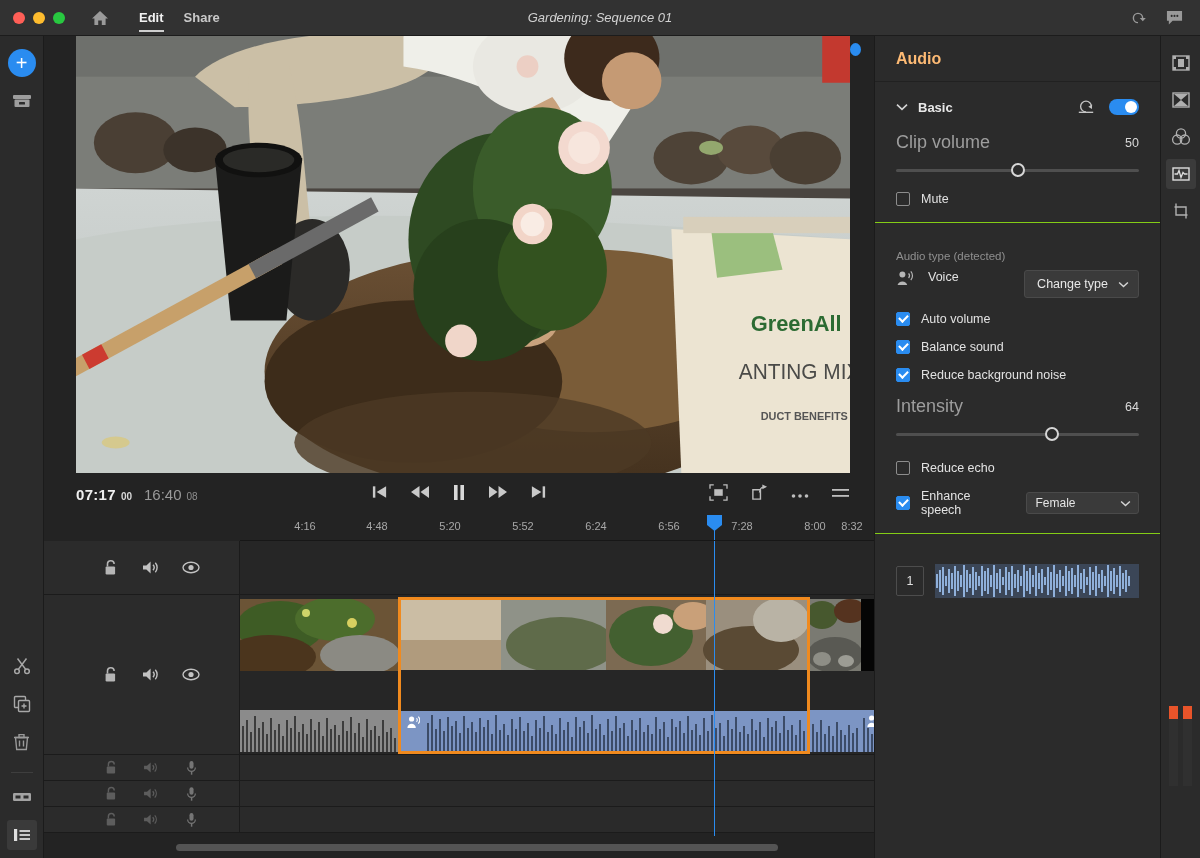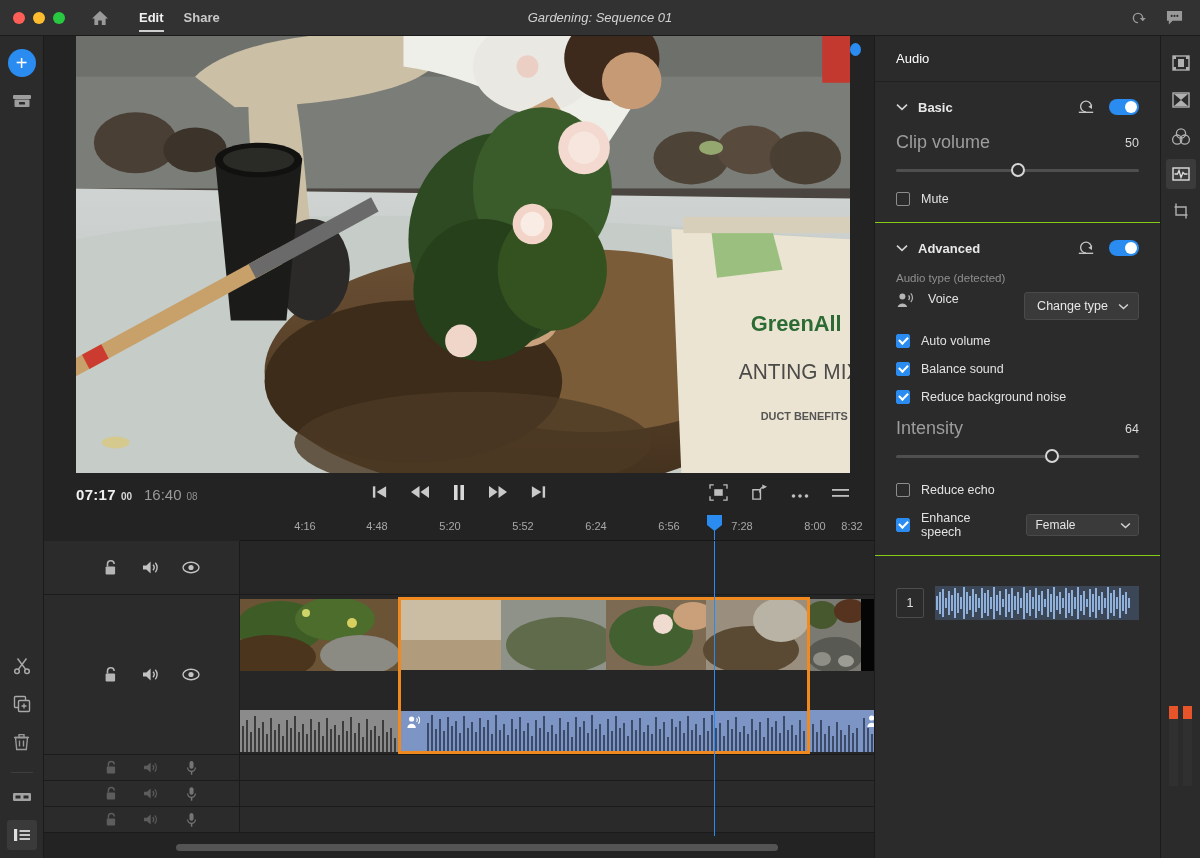--- a/index.html
+++ b/index.html
@@ -163,21 +163,21 @@
   .hscroll-track { margin-left: 132px; height: 7px; width: 602px; border-radius: 4px; background: #545454; }
 
   
   .rightpanel {
     width: 286px; min-width: 286px; background: #2b2b2b;
     border-left: 1px solid #1b1b1b; display: flex; flex-direction: column;
     overflow: hidden;
   }
   .rp-title {
     height: 46px; min-height: 46px; display: flex; align-items: center;
-    padding-left: 21px; color: #ffffff; font-size: 13px; font-weight: normal;
+    padding-left: 21px; color: #fdba74; font-size: 16px; font-weight: bold;
     border-bottom: 1px solid #212121;
   }
   .section { border-bottom: 1px solid #84cc16; padding: 14px 21px 16px; }
   .sec-head { display: flex; align-items: center; height: 22px; }
   .chev { width: 14px; margin-right: 8px; display: flex; align-items: center; cursor: pointer; }
   .sec-title { color: #e8e8e8; font-size: 13px; font-weight: bold; flex: 1; }
   .sec-tools { display: flex; align-items: center; gap: 14px; }
   .reset-icon { cursor: pointer; display: flex; }
   .toggle {
     width: 30px; height: 16px; border-radius: 8px; background: #2a8cf0;
@@ -951,40 +951,20 @@
           <div class="sknob" style="left:50%"></div>
         </div>
 
         <div class="check-row">
           <span class="cbox"></span>
           <span class="check-label">Mute</span>
         </div>
       </div>
 
       <div class="section">
-        <div class="sec-head">
-          <span class="chev">
-            <svg width="12" height="8" viewBox="0 0 12 8">
-                <path d="M1 1.6 L6 6.4 L11 1.6" fill="none" stroke="#d4d4d4" stroke-width="1.6"></path>
-              </svg>
-          </span>
-          <span class="sec-title">Advanced</span>
-          <span class="sec-tools">
-            <span class="reset-icon">
-              <svg width="18" height="14" viewBox="0 0 20 15">
-                  <path d="M4 7 A6 6 0 1 1 10 13" fill="none" stroke="#c4c4c4" stroke-width="1.5" transform="scale(-1,1) translate(-20,0)"></path>
-                  <path d="M16.8 4.6 L12.6 7.2 L16.6 9.6 Z" fill="#c4c4c4"></path>
-                  <line x1="2" y1="13.4" x2="18" y2="13.4" stroke="#c4c4c4" stroke-width="1.5"></line>
-                </svg>
-            </span>
-            <span class="toggle">
-                <span class="knob"></span>
-              </span>
-          </span>
-        </div>
 
         <div class="hint">Audio type (detected)</div>
 
         <div class="type-row">
           <span>
             <svg width="20" height="16" viewBox="0 0 20 16">
                 <circle cx="6.4" cy="4.4" r="3" fill="#b6b6b6"></circle>
                 <path d="M1.6 15 a5 5 0 0 1 9.6 0 Z" fill="#b6b6b6"></path>
                 <path d="M12.6 3.4 a3.6 3.6 0 0 1 0 4.6" stroke="#b6b6b6" stroke-width="1.2" fill="none"></path>
                 <path d="M14.8 1.4 a6.4 6.4 0 0 1 0 8.6" stroke="#b6b6b6" stroke-width="1.2" fill="none"></path>

